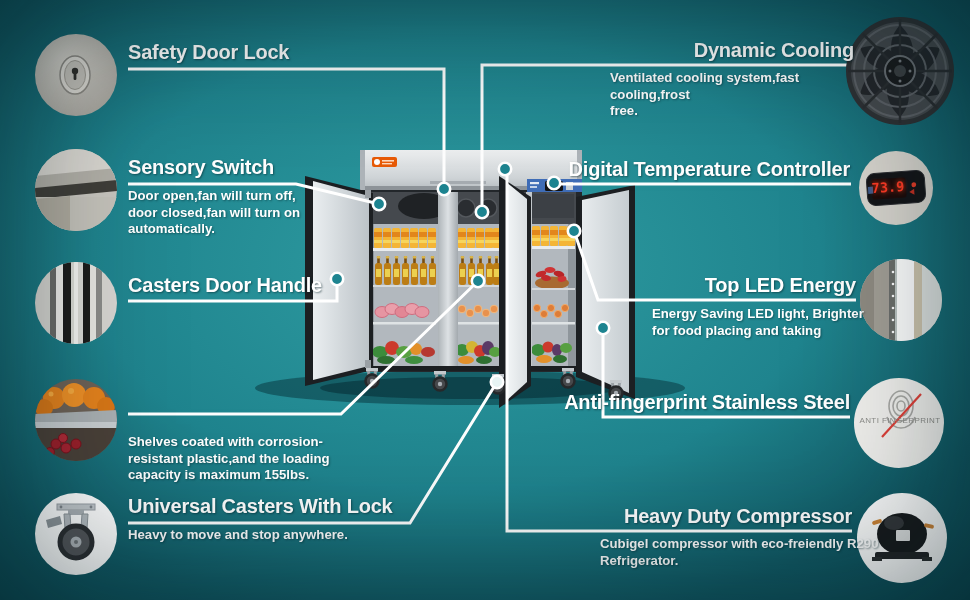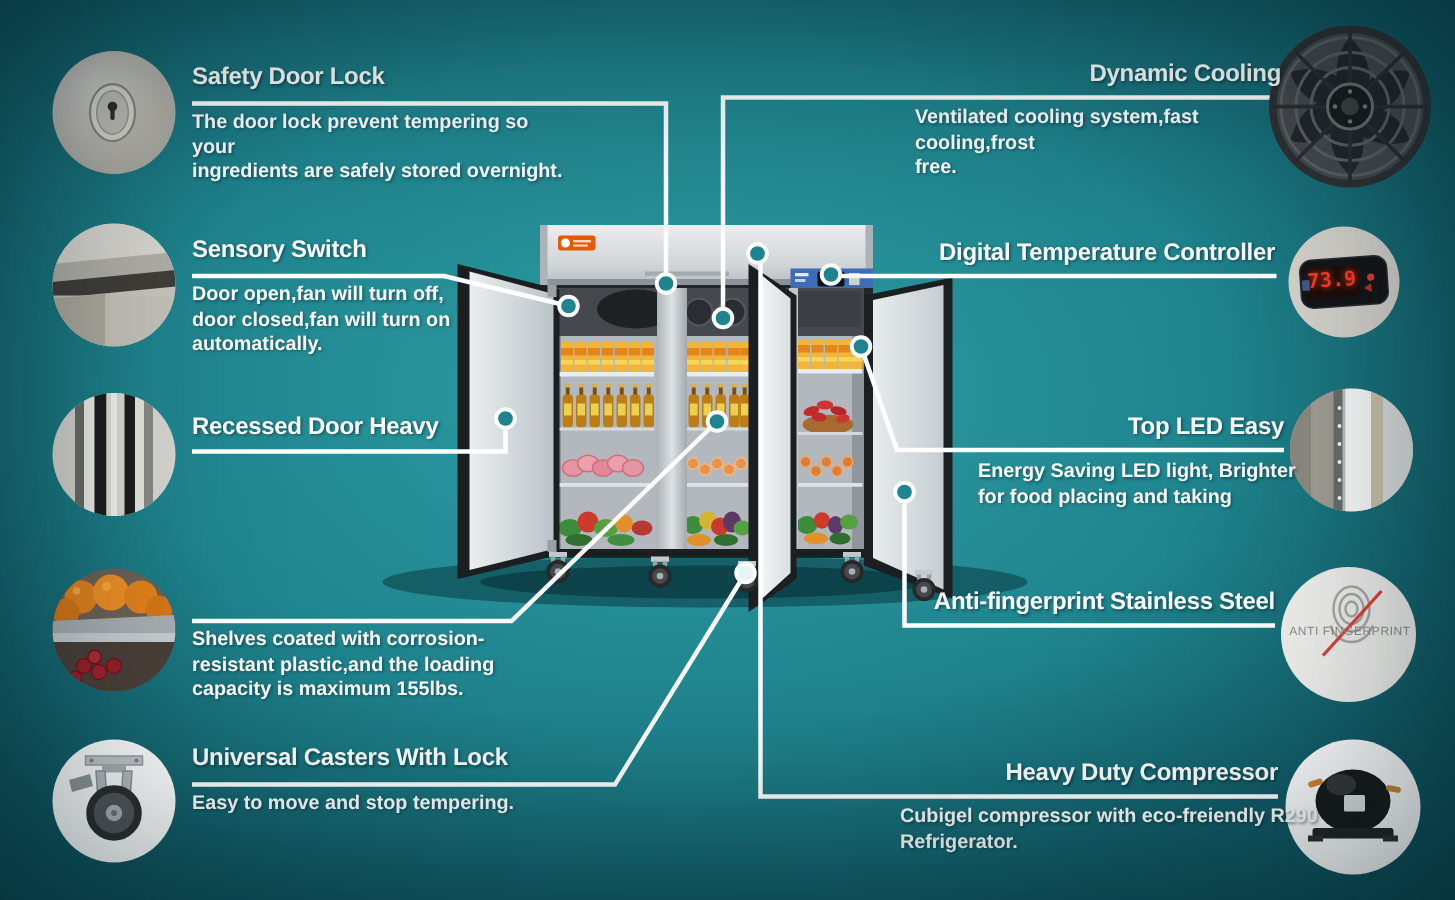--- a/index.html
+++ b/index.html
@@ -7,21 +7,21 @@
     position:relative;width:970px;height:600px;overflow:hidden;
     font-family:"Liberation Sans",sans-serif;
     background:radial-gradient(ellipse 760px 470px at 47% 44%, #2f9da2 0%, #1f848e 48%, #115964 78%, #0c4751 100%);
   }
   .stage::after{
     content:"";position:absolute;inset:0;pointer-events:none;
     box-shadow:inset 0 0 160px rgba(0,22,28,.55);
   }
   .overlay{position:absolute;inset:0;}
   .f-title{
-    position:absolute;color:#fff;font-weight:bold;font-size:16px;letter-spacing:-0.2px;
+    position:absolute;color:#fff;font-weight:bold;font-size:20px;letter-spacing:-0.2px;
     text-shadow:1px 1px 2px rgba(0,30,35,.5);white-space:nowrap;line-height:18px;
   }
   .f-title.right{text-align:center;}
   .f-body{
     position:absolute;color:#fff;font-weight:bold;font-size:13.2px;line-height:16.5px;
     text-shadow:1px 1px 2px rgba(0,30,35,.45);white-space:pre-line;
   }
   .temp-display{
     position:absolute;left:867px;top:179px;width:42px;text-align:center;
     font-family:"DejaVu Sans Mono",monospace;font-weight:bold;font-size:13.5px;
@@ -418,44 +418,42 @@
     <rect x="922" y="557" width="10" height="4" fill="#2c2e30"></rect>
     <rect x="872" y="520" width="10" height="4" rx="2" fill="#cf8436" transform="rotate(-18 877 522)"></rect>
     <rect x="924" y="524" width="10" height="4" rx="2" fill="#cf8436" transform="rotate(12 929 526)"></rect>
     <rect x="896" y="530" width="14" height="11" rx="1" fill="#dfe0e0"></rect>
   </g>
 </svg>
 
 <div class="overlay">
 
   <div class="f-title" style="left:128px;top:43px">Safety Door Lock</div>
-  <div class="f-body" style="left:128px;top:73px;width:250px">The door lock prevent tempering so your
-ingredients are safely stored overnight.</div>
 
   <div class="f-title" style="left:128px;top:158px">Sensory Switch</div>
   <div class="f-body" style="left:128px;top:188px;width:220px">Door open,fan will turn off,
 door closed,fan will turn on
 automatically.</div>
 
-  <div class="f-title" style="left:128px;top:276px">Recessed Door Heavy</div>
-
-  <div class="f-body" style="left:128px;top:418px;width:230px">Shelves coated with corrosion-
+  <div class="f-title" style="left:128px;top:276px">Casters Door Handle</div>
+
+  <div class="f-body" style="left:128px;top:434px;width:230px">Shelves coated with corrosion-
 resistant plastic,and the loading
 capacity is maximum 155lbs.</div>
 
   <div class="f-title" style="left:128px;top:497px">Universal Casters With Lock</div>
-  <div class="f-body" style="left:128px;top:527px;width:240px">Easy to move and stop tempering.</div>
+  <div class="f-body" style="left:128px;top:527px;width:240px">Heavy to move and stop anywhere.</div>
 
   <div class="f-title right" style="right:116px;top:41px">Dynamic Cooling</div>
   <div class="f-body" style="left:610px;top:70px;width:260px">Ventilated cooling system,fast cooling,frost
 free.</div>
 
   <div class="f-title right" style="right:120px;top:160px">Digital Temperature Controller</div>
 
-  <div class="f-title right" style="right:114px;top:276px">Top LED Easy</div>
+  <div class="f-title right" style="right:114px;top:276px">Top LED Energy</div>
   <div class="f-body" style="left:652px;top:306px;width:225px">Energy Saving LED light, Brighter
 for food placing and taking</div>
 
   <div class="f-title right" style="right:120px;top:393px">Anti-fingerprint Stainless Steel</div>
 
   <div class="f-title right" style="right:118px;top:507px">Heavy Duty Compressor</div>
   <div class="f-body" style="left:600px;top:536px;width:280px">Cubigel compressor with eco-freiendly R290
 Refrigerator.</div>
 
   <div class="temp-display">73.9</div>

